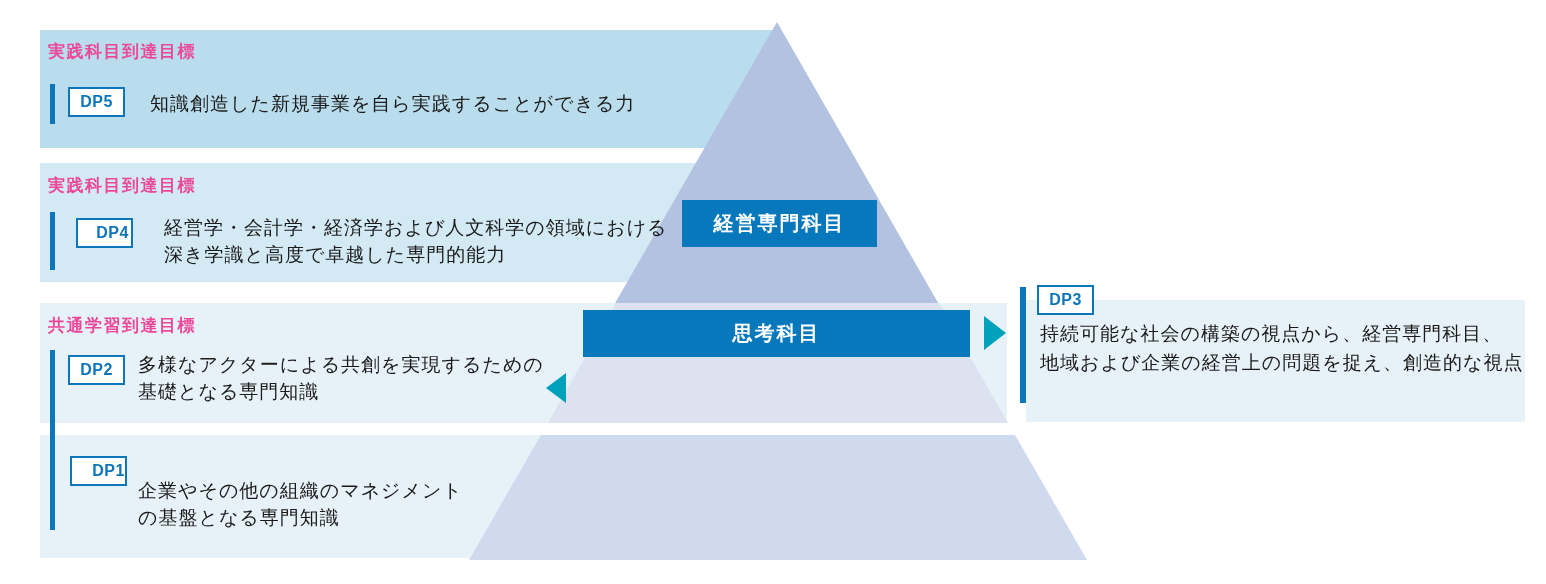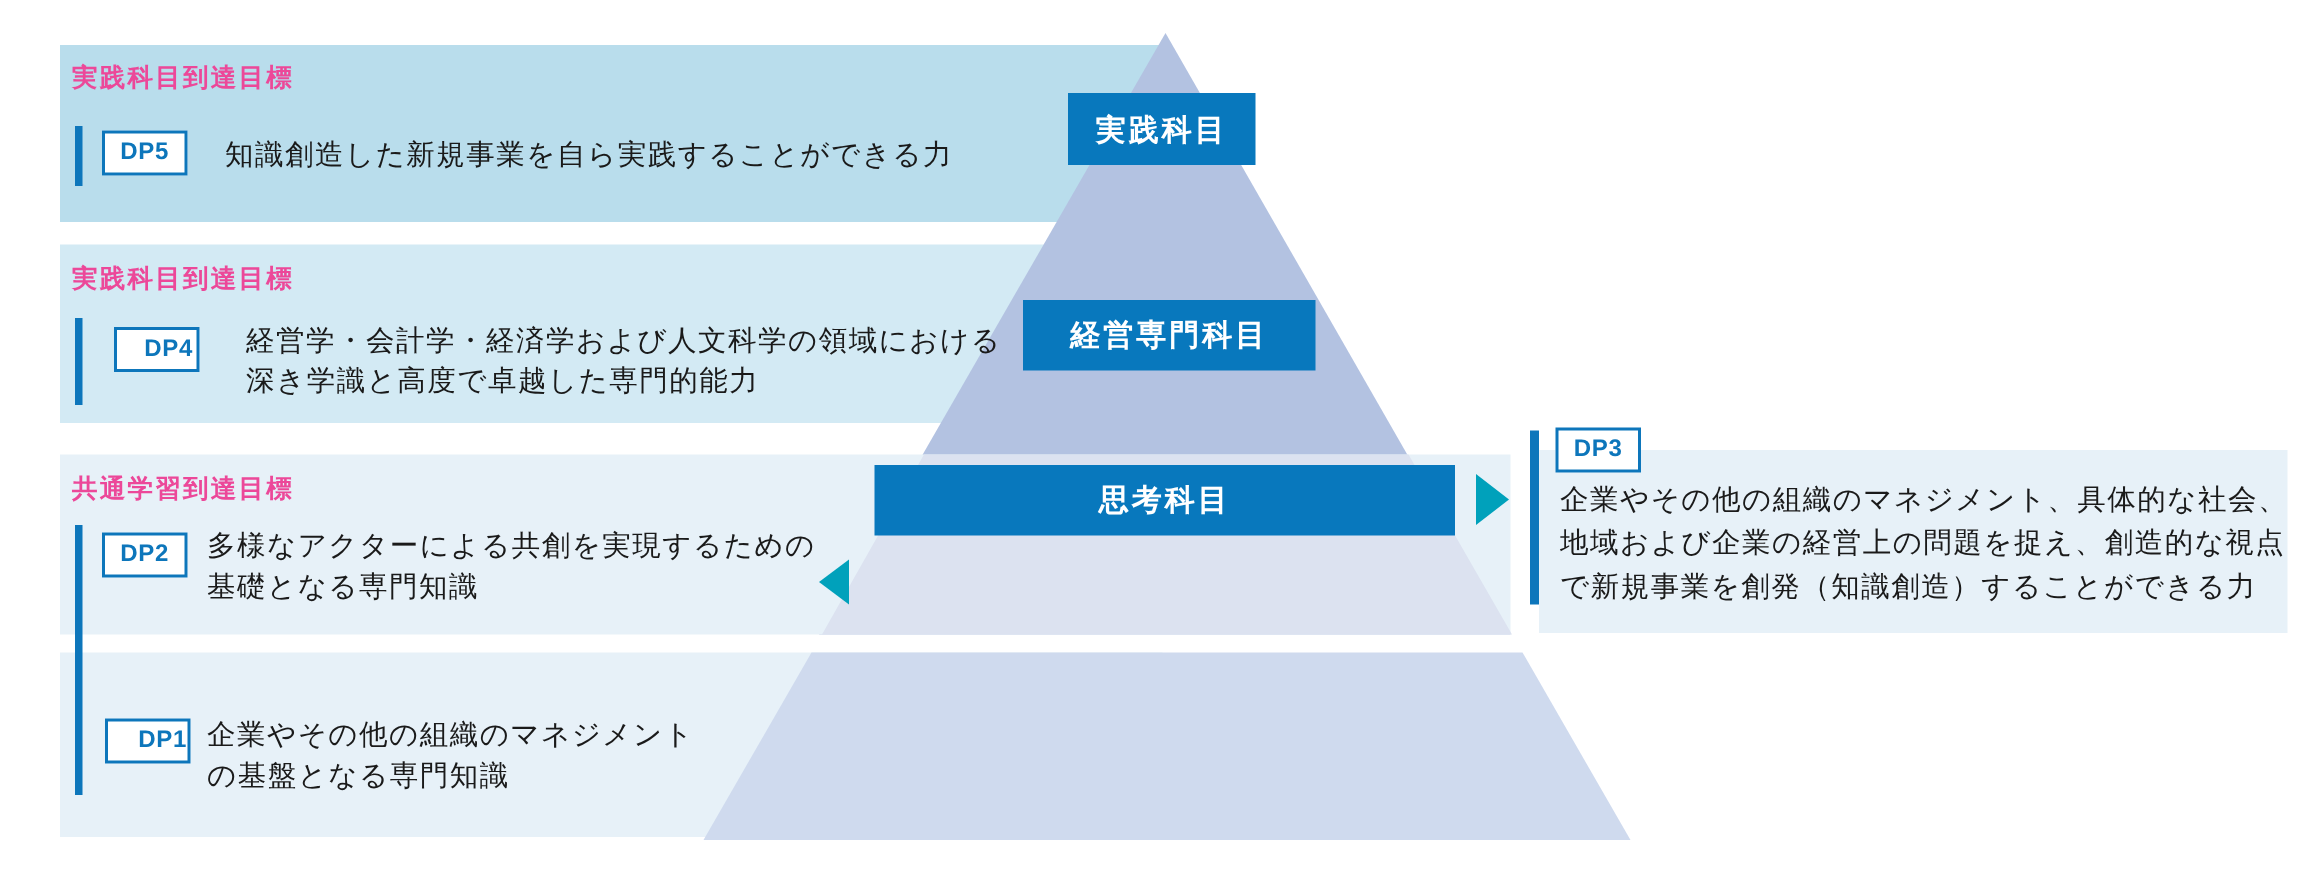--- a/index.html
+++ b/index.html
@@ -83,35 +83,33 @@
   </div>
 
   <div class="sec-title" style="left:48px;top:314px;">共通学習到達目標</div>
   <div class="accent-bar" style="left:50px;top:350px;height:180px;"></div>
   <div class="dp-label" style="left:68px;top:355px;">DP2</div>
   <div class="body-text" style="left:138px;top:351px;">
     <span>多様なアクターによる共創を実現するための</span><br>
     <span>基礎となる専門知識</span>
   </div>
 
-  <div class="dp-label" style="left:70px;top:479px;padding-left:20px;">DP1</div>
+  <div class="dp-label" style="left:70px;top:456px;padding-left:20px;">DP1</div>
   <div class="body-text" style="left:138px;top:477px;">
     <span>企業やその他の組織のマネジメント</span><br>
     <span>の基盤となる専門知識</span>
   </div>
 
   <div class="accent-bar dp3-bar"></div>
   <div class="dp-label dp3-label">DP3</div>
   <div class="body-text dp3-text">
-    <span>企業やその他の組織のマネジメント、具体的な社会、</span><br>
+    <span>持続可能な社会の構築の視点から、経営専門科目、</span><br>
     <span>地域および企業の経営上の問題を捉え、創造的な視点</span><br>
-    <span>で新規事業を創発（知識創造）することができる力</span>
   </div>
 
-  <div class="course-box cb-practice">実践科目</div>
   <div class="course-box cb-thinking">思考科目</div>
   <div class="course-box cb-specialized">経営専門科目</div>
 
   <svg class="fg" width="1546" height="584" viewBox="0 0 1546 584">
     <polygon points="566,373 566,403 546,388" fill="#00a1bb"></polygon>
     <polygon points="984,316 984,350 1006,333" fill="#00a1bb"></polygon>
   </svg>
 
 </div>
 

